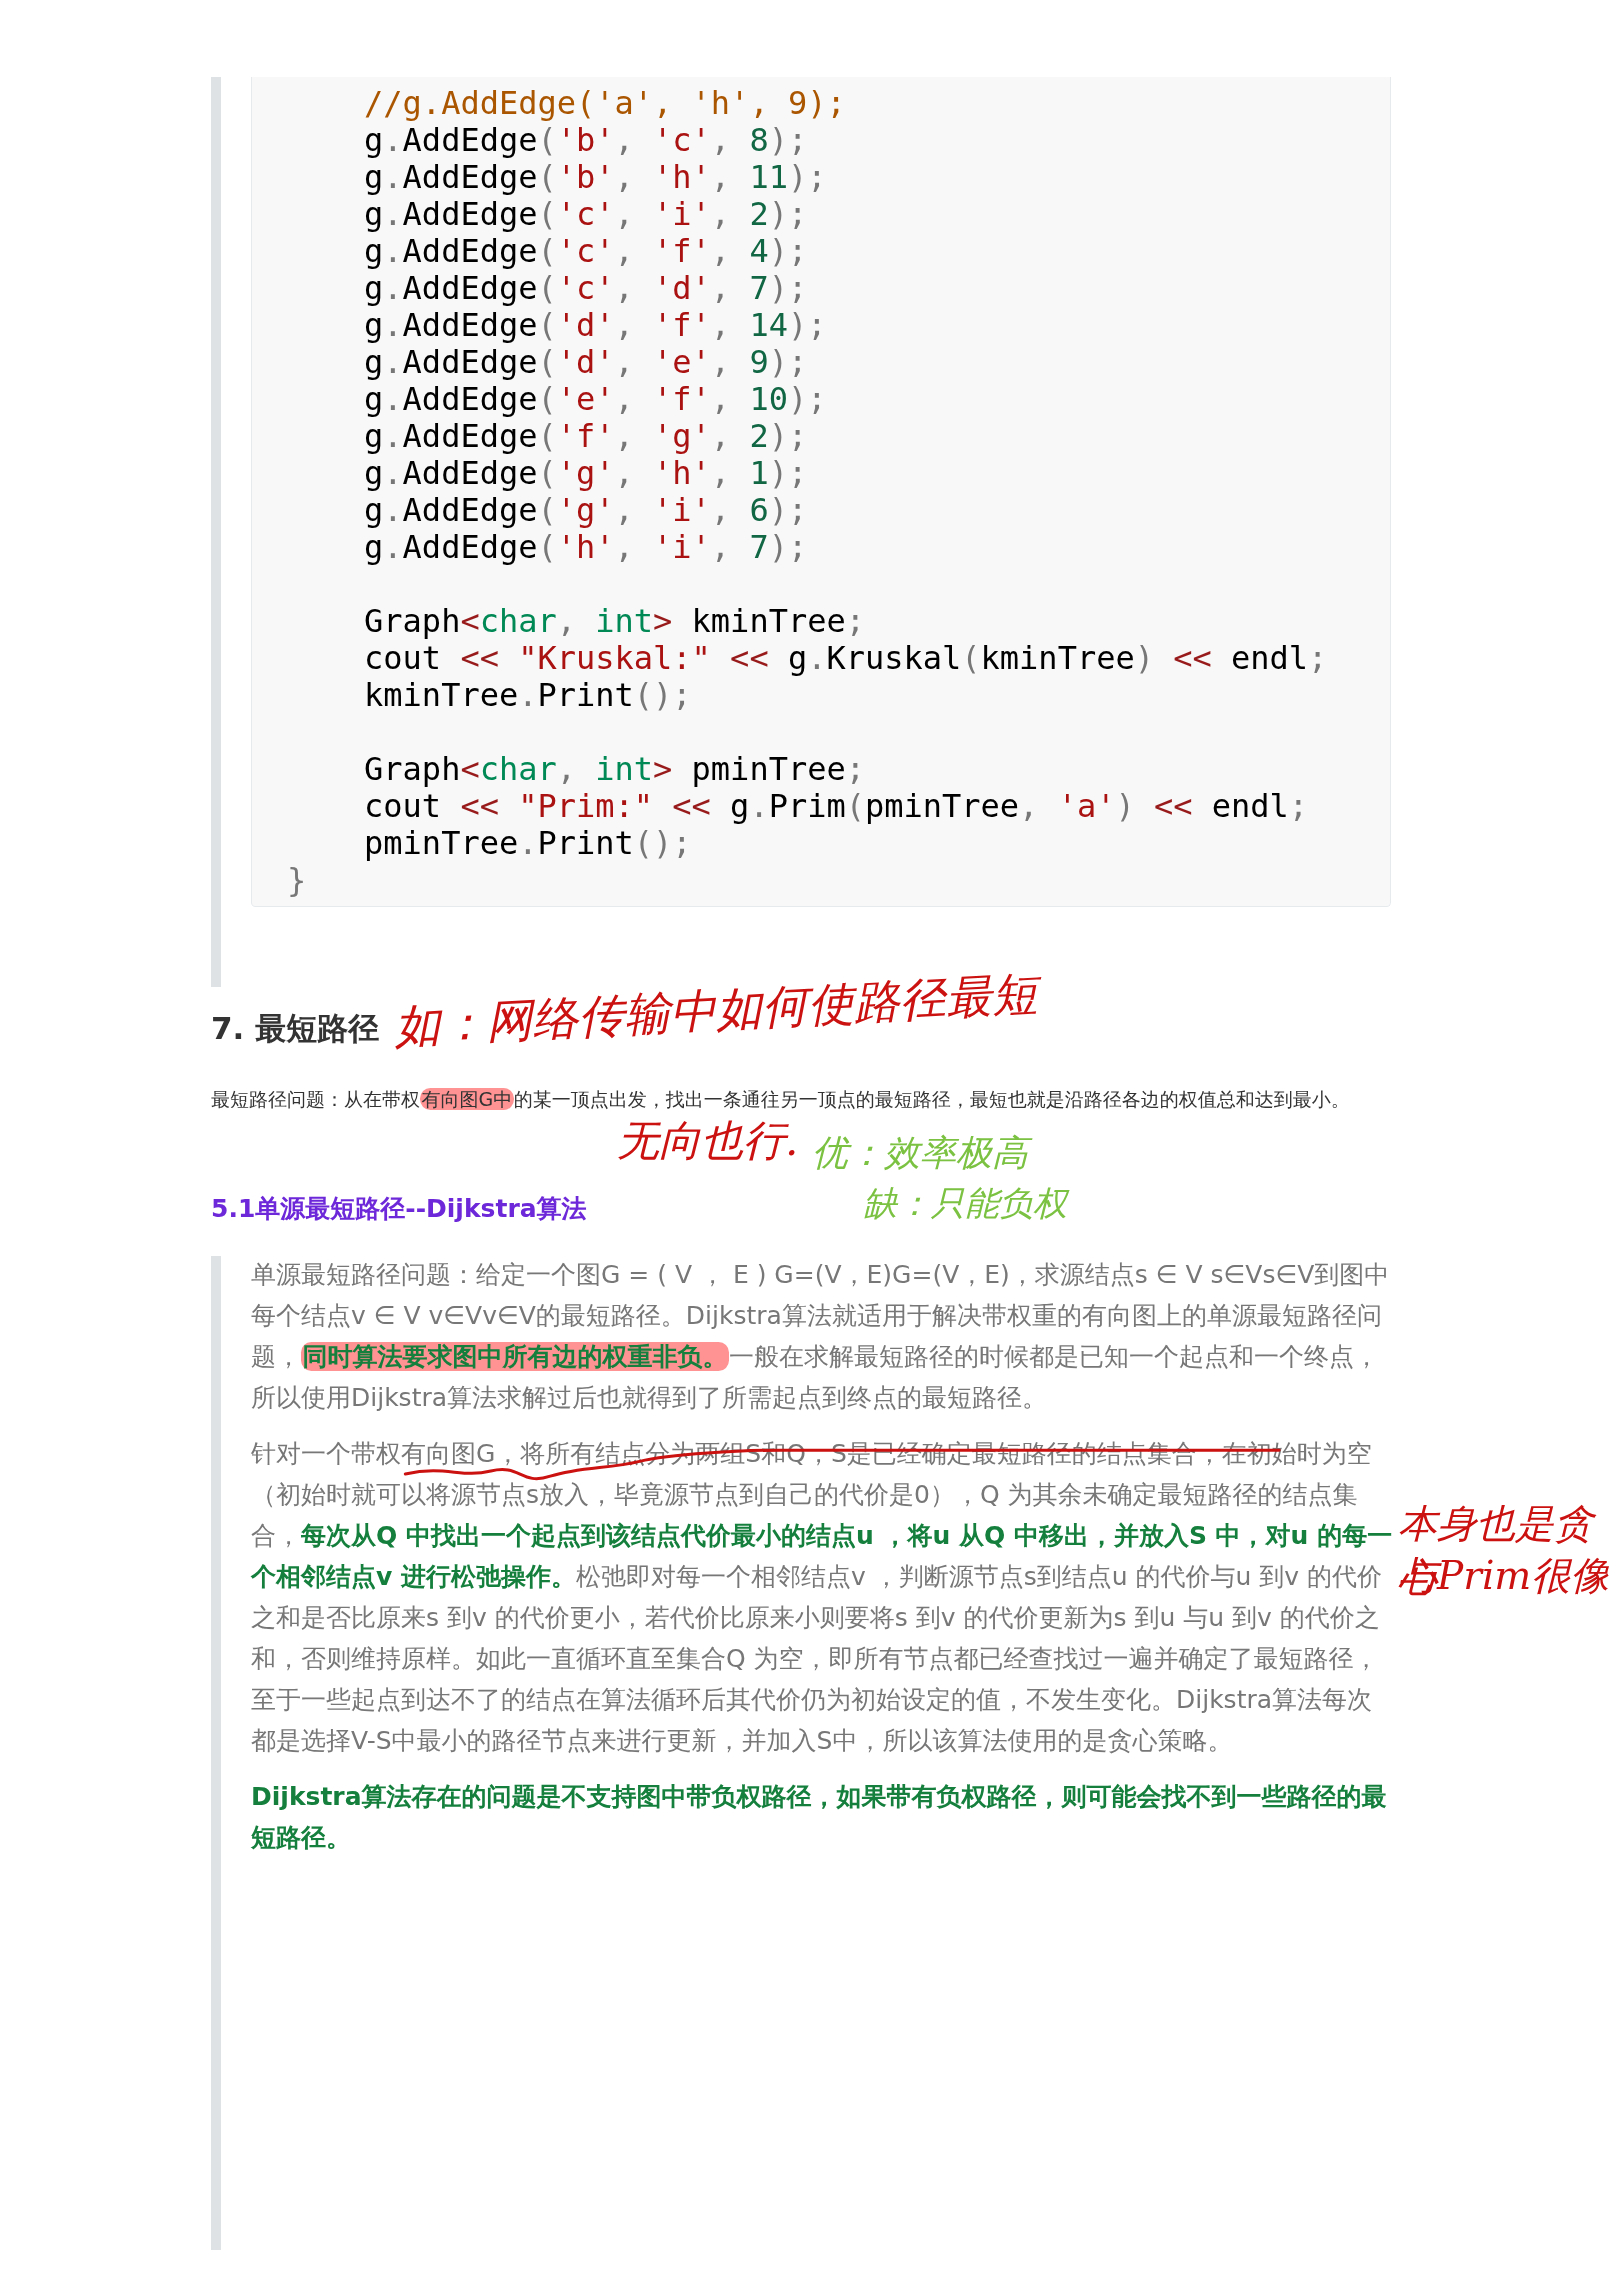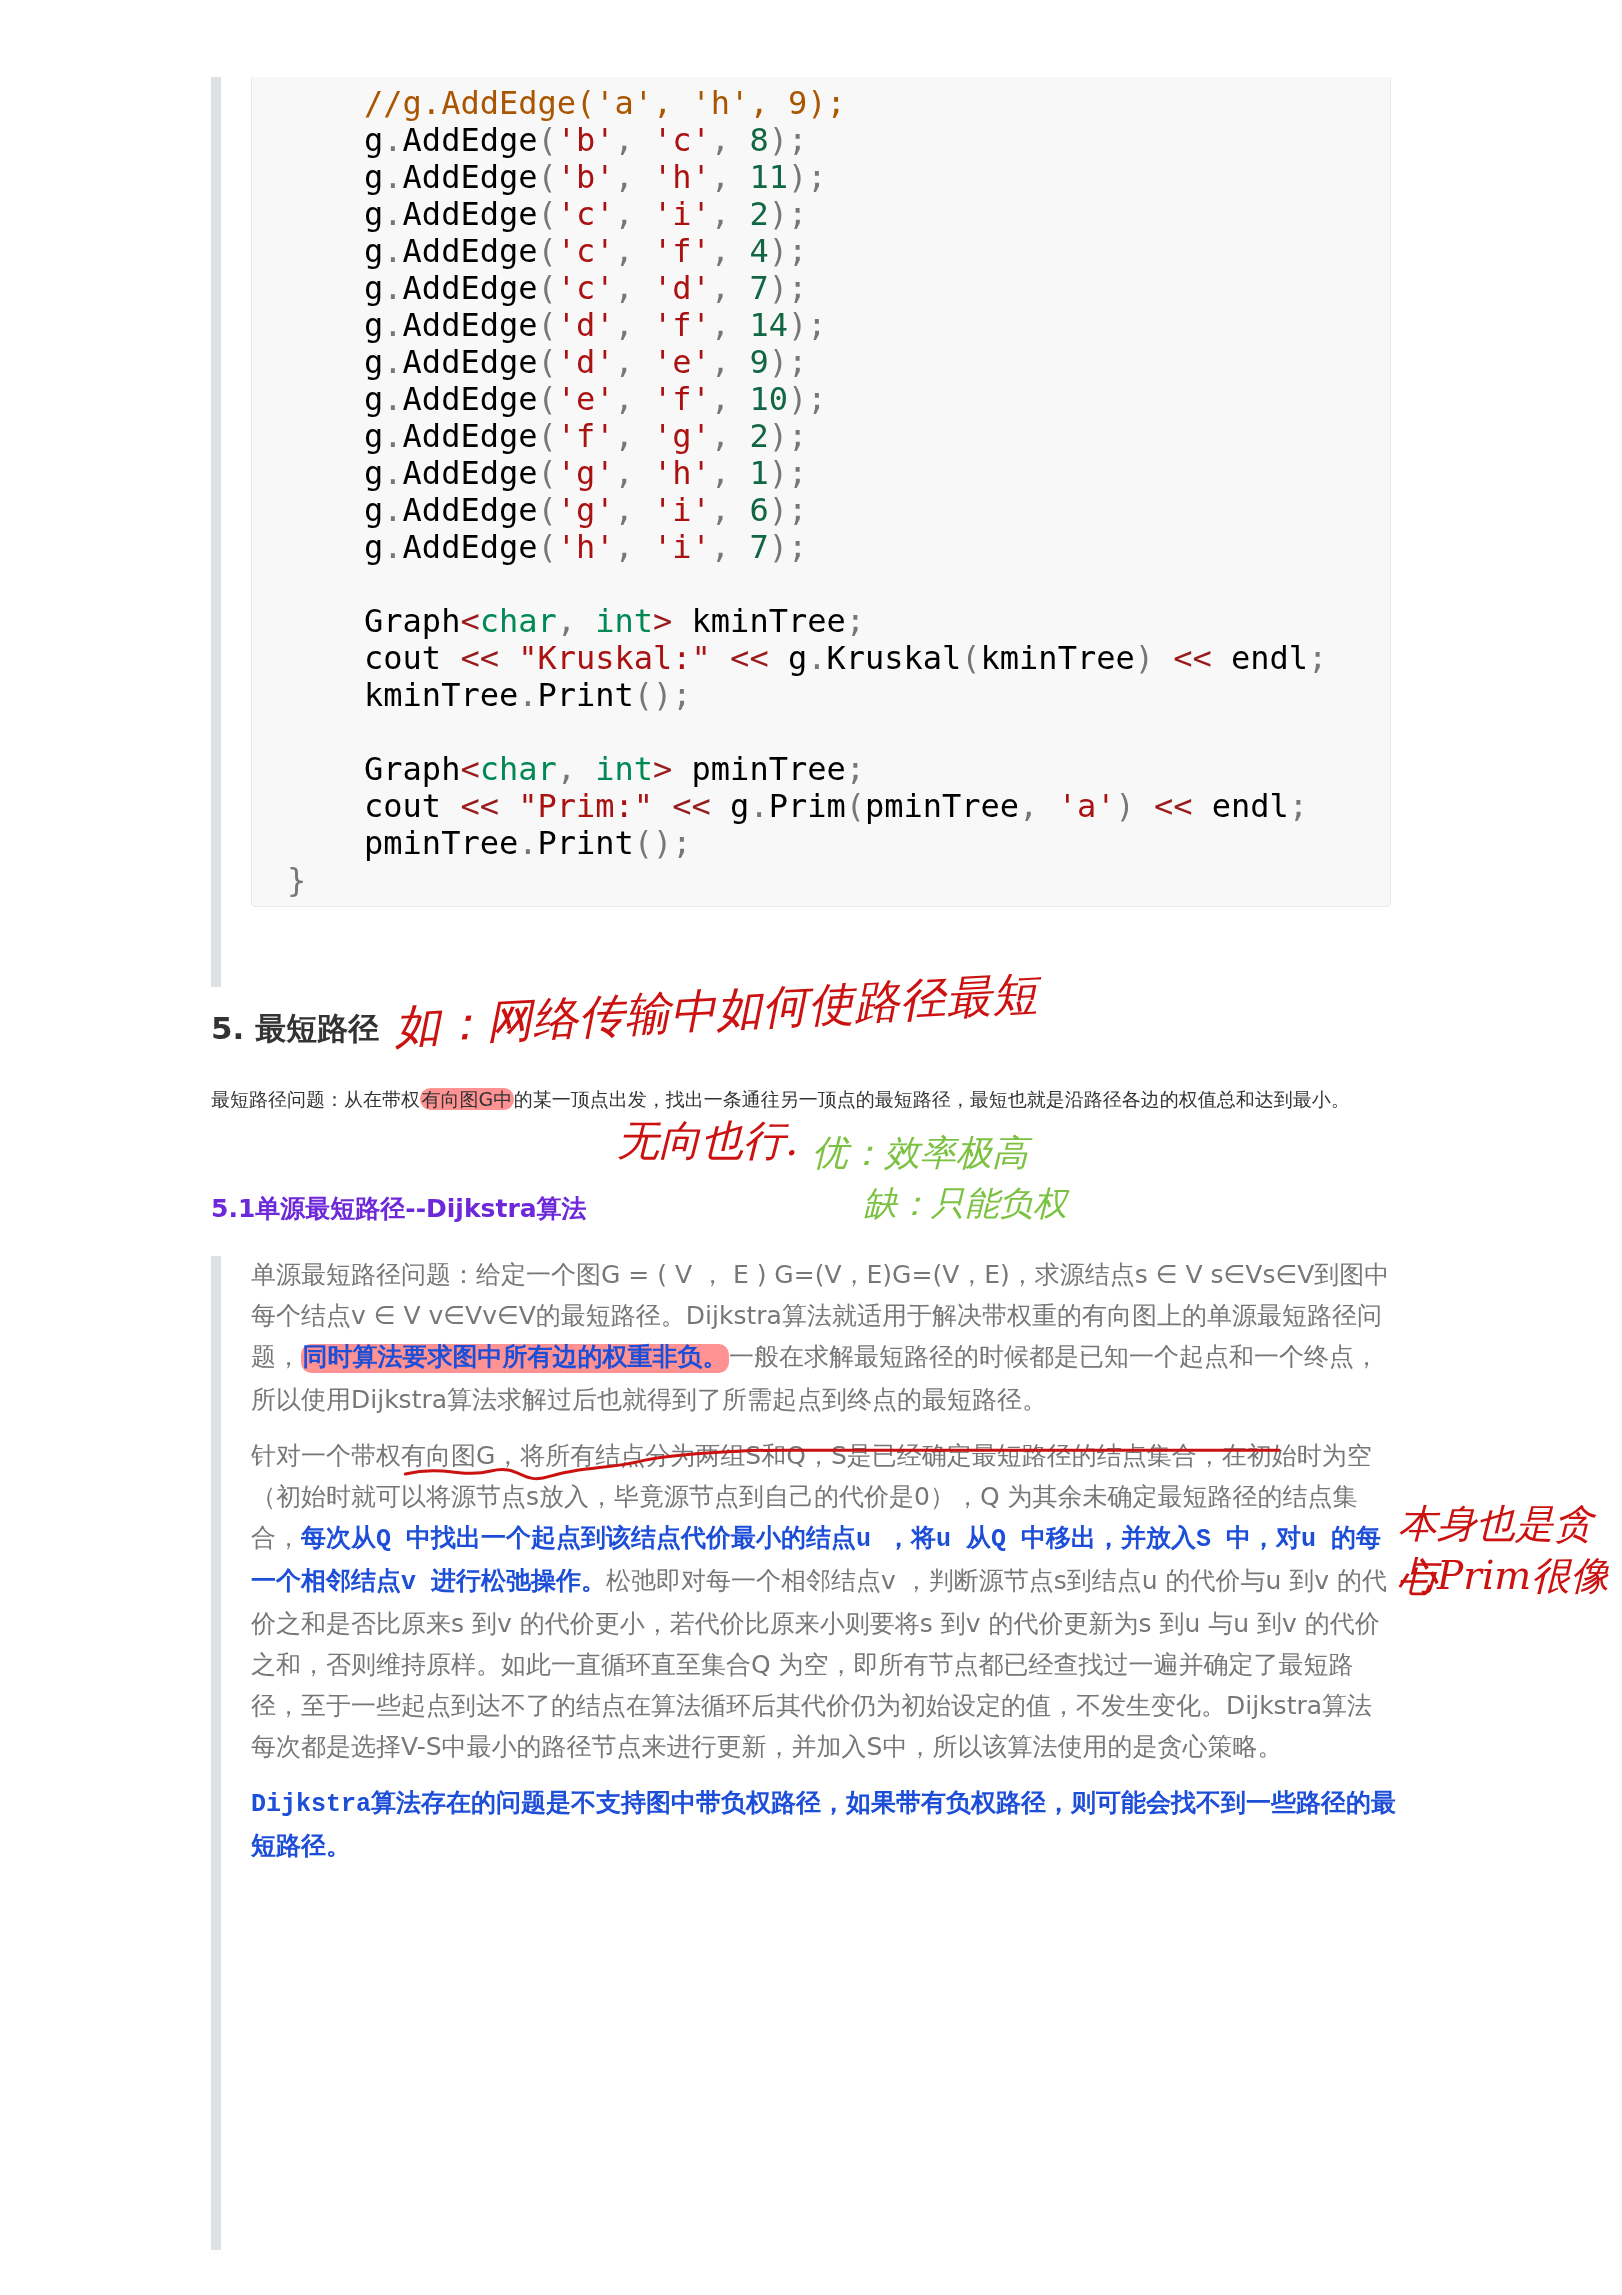--- a/index.html
+++ b/index.html
@@ -20,38 +20,38 @@
   .tok-type { color:#008855; }
   .tok-punct { color:#777; }
   .tok-op { color:#981a1a; }
 
   .h2 { position:absolute; left:211px; top:1008px; font-size:31px; font-weight:bold; color:#333; }
   .p1 { position:absolute; left:211px; top:1080px; width:1220px; font-size:19px; line-height:39px; color:#333; }
   .h3 { position:absolute; left:211px; top:1192px; font-size:25px; font-weight:bold; color:#6d28d9; }
 
   .quote-body { position:absolute; left:251px; top:1254px; width:1146px; color:#777; font-size:25px; line-height:41px; }
   .quote-body p { margin:0 0 15px 0; }
-  .quote-body b { color:#1d4ed8;font-family:Liberation Mono, monospace; }
+  .quote-body b { color:#15803d; }
 
   .hl-red { background:rgba(255,110,110,0.75); border-radius:10.4px; padding:0 1.5px; }
   .hand { position:absolute; font-family:"DejaVu Serif", "Liberation Serif", serif; font-style:italic; }
   .hand-red { color:#cc1111; }
   .hand-green { color:#7cc242; }
 </style>
 </head>
 <body>
 
 <div class="outer-quote"></div>
 <div class="outer-quote2"></div>
 
 <div class="code-block">
   <div class="code-lines" id="code-lines"><div class="code-line"><span class="tok-comment">    //g.AddEdge('a', 'h', 9);</span></div><div class="code-line"><span>    g</span><span class="tok-punct">.</span><span>AddEdge</span><span class="tok-punct">(</span><span class="tok-string">'b'</span><span class="tok-punct">, </span><span class="tok-string">'c'</span><span class="tok-punct">, </span><span class="tok-number">8</span><span class="tok-punct">);</span></div><div class="code-line"><span>    g</span><span class="tok-punct">.</span><span>AddEdge</span><span class="tok-punct">(</span><span class="tok-string">'b'</span><span class="tok-punct">, </span><span class="tok-string">'h'</span><span class="tok-punct">, </span><span class="tok-number">11</span><span class="tok-punct">);</span></div><div class="code-line"><span>    g</span><span class="tok-punct">.</span><span>AddEdge</span><span class="tok-punct">(</span><span class="tok-string">'c'</span><span class="tok-punct">, </span><span class="tok-string">'i'</span><span class="tok-punct">, </span><span class="tok-number">2</span><span class="tok-punct">);</span></div><div class="code-line"><span>    g</span><span class="tok-punct">.</span><span>AddEdge</span><span class="tok-punct">(</span><span class="tok-string">'c'</span><span class="tok-punct">, </span><span class="tok-string">'f'</span><span class="tok-punct">, </span><span class="tok-number">4</span><span class="tok-punct">);</span></div><div class="code-line"><span>    g</span><span class="tok-punct">.</span><span>AddEdge</span><span class="tok-punct">(</span><span class="tok-string">'c'</span><span class="tok-punct">, </span><span class="tok-string">'d'</span><span class="tok-punct">, </span><span class="tok-number">7</span><span class="tok-punct">);</span></div><div class="code-line"><span>    g</span><span class="tok-punct">.</span><span>AddEdge</span><span class="tok-punct">(</span><span class="tok-string">'d'</span><span class="tok-punct">, </span><span class="tok-string">'f'</span><span class="tok-punct">, </span><span class="tok-number">14</span><span class="tok-punct">);</span></div><div class="code-line"><span>    g</span><span class="tok-punct">.</span><span>AddEdge</span><span class="tok-punct">(</span><span class="tok-string">'d'</span><span class="tok-punct">, </span><span class="tok-string">'e'</span><span class="tok-punct">, </span><span class="tok-number">9</span><span class="tok-punct">);</span></div><div class="code-line"><span>    g</span><span class="tok-punct">.</span><span>AddEdge</span><span class="tok-punct">(</span><span class="tok-string">'e'</span><span class="tok-punct">, </span><span class="tok-string">'f'</span><span class="tok-punct">, </span><span class="tok-number">10</span><span class="tok-punct">);</span></div><div class="code-line"><span>    g</span><span class="tok-punct">.</span><span>AddEdge</span><span class="tok-punct">(</span><span class="tok-string">'f'</span><span class="tok-punct">, </span><span class="tok-string">'g'</span><span class="tok-punct">, </span><span class="tok-number">2</span><span class="tok-punct">);</span></div><div class="code-line"><span>    g</span><span class="tok-punct">.</span><span>AddEdge</span><span class="tok-punct">(</span><span class="tok-string">'g'</span><span class="tok-punct">, </span><span class="tok-string">'h'</span><span class="tok-punct">, </span><span class="tok-number">1</span><span class="tok-punct">);</span></div><div class="code-line"><span>    g</span><span class="tok-punct">.</span><span>AddEdge</span><span class="tok-punct">(</span><span class="tok-string">'g'</span><span class="tok-punct">, </span><span class="tok-string">'i'</span><span class="tok-punct">, </span><span class="tok-number">6</span><span class="tok-punct">);</span></div><div class="code-line"><span>    g</span><span class="tok-punct">.</span><span>AddEdge</span><span class="tok-punct">(</span><span class="tok-string">'h'</span><span class="tok-punct">, </span><span class="tok-string">'i'</span><span class="tok-punct">, </span><span class="tok-number">7</span><span class="tok-punct">);</span></div><div class="code-line"><span></span></div><div class="code-line"><span>    Graph</span><span class="tok-op">&lt;</span><span class="tok-type">char</span><span class="tok-punct">, </span><span class="tok-type">int</span><span class="tok-op">&gt;</span><span> kminTree</span><span class="tok-punct">;</span></div><div class="code-line"><span>    cout </span><span class="tok-op">&lt;&lt;</span><span> </span><span class="tok-string">"Kruskal:"</span><span> </span><span class="tok-op">&lt;&lt;</span><span> g</span><span class="tok-punct">.</span><span>Kruskal</span><span class="tok-punct">(</span><span>kminTree</span><span class="tok-punct">)</span><span> </span><span class="tok-op">&lt;&lt;</span><span> endl</span><span class="tok-punct">;</span></div><div class="code-line"><span>    kminTree</span><span class="tok-punct">.</span><span>Print</span><span class="tok-punct">();</span></div><div class="code-line"><span></span></div><div class="code-line"><span>    Graph</span><span class="tok-op">&lt;</span><span class="tok-type">char</span><span class="tok-punct">, </span><span class="tok-type">int</span><span class="tok-op">&gt;</span><span> pminTree</span><span class="tok-punct">;</span></div><div class="code-line"><span>    cout </span><span class="tok-op">&lt;&lt;</span><span> </span><span class="tok-string">"Prim:"</span><span> </span><span class="tok-op">&lt;&lt;</span><span> g</span><span class="tok-punct">.</span><span>Prim</span><span class="tok-punct">(</span><span>pminTree</span><span class="tok-punct">, </span><span class="tok-string">'a'</span><span class="tok-punct">)</span><span> </span><span class="tok-op">&lt;&lt;</span><span> endl</span><span class="tok-punct">;</span></div><div class="code-line"><span>    pminTree</span><span class="tok-punct">.</span><span>Print</span><span class="tok-punct">();</span></div><div class="code-line"><span class="tok-punct">}</span></div></div>
 </div>
 
-<div class="h2">5. 最短路径</div>
+<div class="h2">7. 最短路径</div>
 <div class="hand hand-red" style="left:394px; top:980px; font-size:46px; transform:rotate(-3deg);">如：网络传输中如何使路径最短</div>
 
 <div class="p1"><span>最短路径问题：从在带权</span><span class="hl-red">有向图G中</span><span>的某一顶点出发，找出一条通往另一顶点的最短路径，最短也就是沿路径各边的权值总和达到最小。</span></div>
 <div class="hand hand-red" style="left:617px; top:1113px; font-size:42px;font-style:italic;">无向也行.</div>
 
 <div class="hand hand-green" style="left:812px; top:1129px; font-size:36px;">优：效率极高</div>
 <div class="hand hand-green" style="left:863px; top:1181px; font-size:34px;">缺：只能负权</div>
 
 <div class="h3">5.1单源最短路径--Dijkstra算法</div>
 

